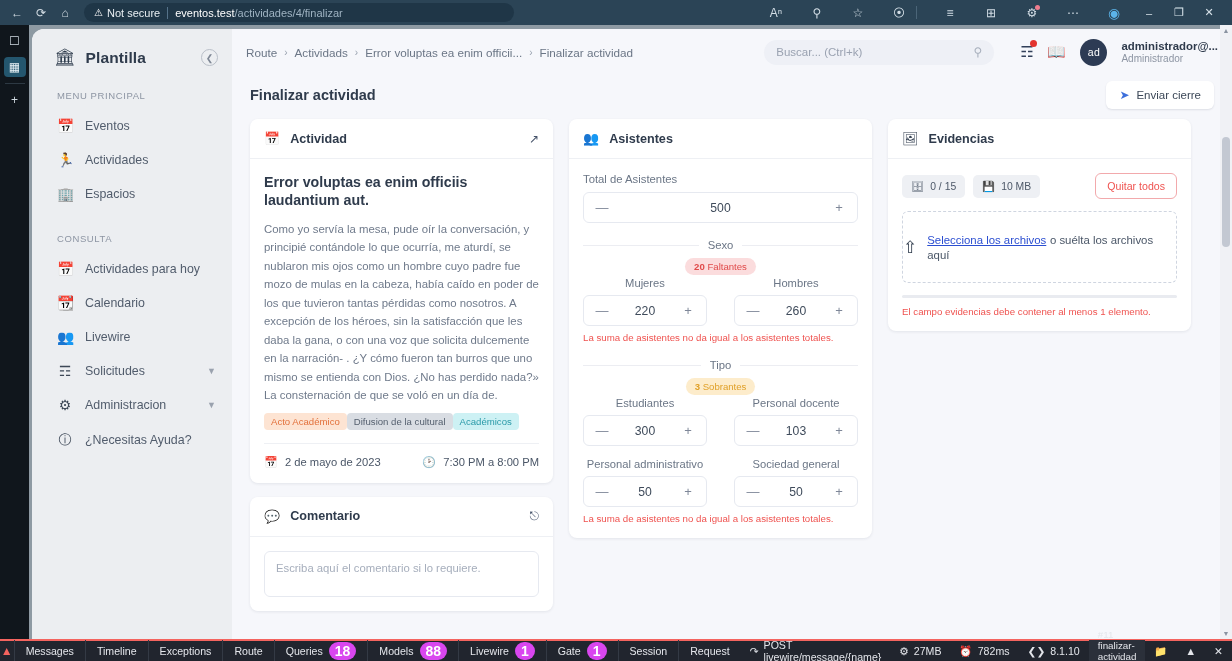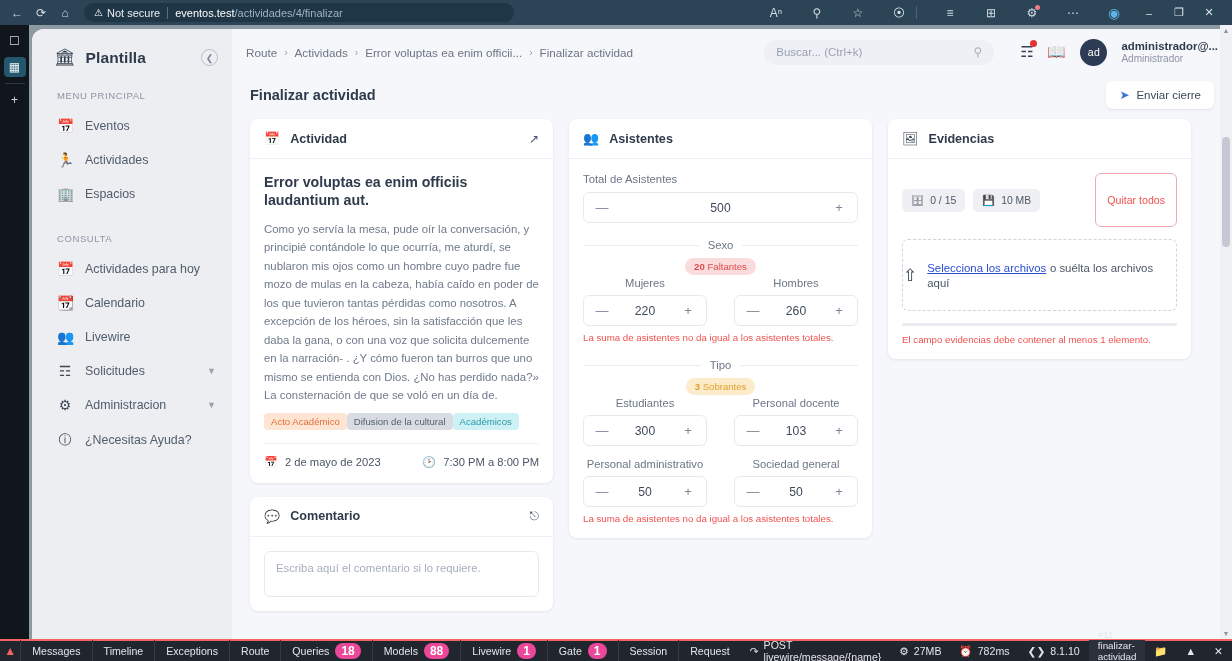--- a/index.html
+++ b/index.html
@@ -157,21 +157,21 @@
   .ctr-label { font-size:11.2px; color:#6b7686; text-align:center; margin-bottom:6px;}
   .err { font-size:9.7px; color:#ef5350; margin-top:6px;}
   
   .ev-row { display:flex; align-items:center; gap:8px;}
   .chip {
     background:#eef0f4; border-radius:5px; padding:5px 9px; font-size:10.4px; color:#4d5868;
     display:flex; align-items:center; gap:6px;
   }
   .btn-outline {
     margin-left:auto; border:1px solid #f2a9ac; color:#ef5350; background:#fff;
-    border-radius:6px; padding:20px 11px; font-size:10.6px;
+    border-radius:6px; padding:6px 11px; font-size:10.6px;
     font-family:"Liberation Sans", sans-serif;
   }
   .dropzone {
     margin-top:12px; border:1px dashed #cfd5e0; border-radius:6px; height:72px;
     display:flex; align-items:center; justify-content:center; gap:10px;
   }
   .dz-link { color:#2b4ed1; text-decoration:underline; font-size:11.4px;}
   .dz-txt { font-size:11.4px; color:#4a5667;}
   .up-ic { font-size:17px; color:#2f3b4c;}
   .ev-bar { height:3px; background:#e9ebf0; border-radius:2px; margin-top:12px;}
@@ -183,21 +183,21 @@
   
   .debugbar {
     position:absolute; left:0; right:0; bottom:0; height:22px; background:#21252e;
     border-top:2px solid #f4645f; display:flex; align-items:center; color:#e4e6eb; font-size:10.6px;
   }
   .dbg-logo { width:26px; text-align:center; color:#f4645f; font-size:12px;}
   .dbg-item {
     padding:0 11px; height:22px; display:flex; align-items:center; gap:6px;
     border-left:1px solid #343a45;
   }
-  .dbg-badge { background:#ec4899; color:#fff; border-radius:9px; padding:1px 6px; font-size:12px; font-weight:700;}
+  .dbg-badge { background:#d946ef; color:#fff; border-radius:9px; padding:1px 6px; font-size:14px; font-weight:700;}
   .dbg-right { margin-left:auto; display:flex; align-items:center; height:22px;}
   .dbg-r-item { padding:0 9px; display:flex; align-items:center; gap:5px; height:22px;}
   .dbg-sel { background:#2b303a; padding:0 9px; height:22px; display:flex; align-items:center; font-size:9.8px;}
 </style>
 </head>
 <body>
 
 <div class="browser-top">
   <div class="nav-btn">←</div>
   <div class="nav-btn">⟳</div>

